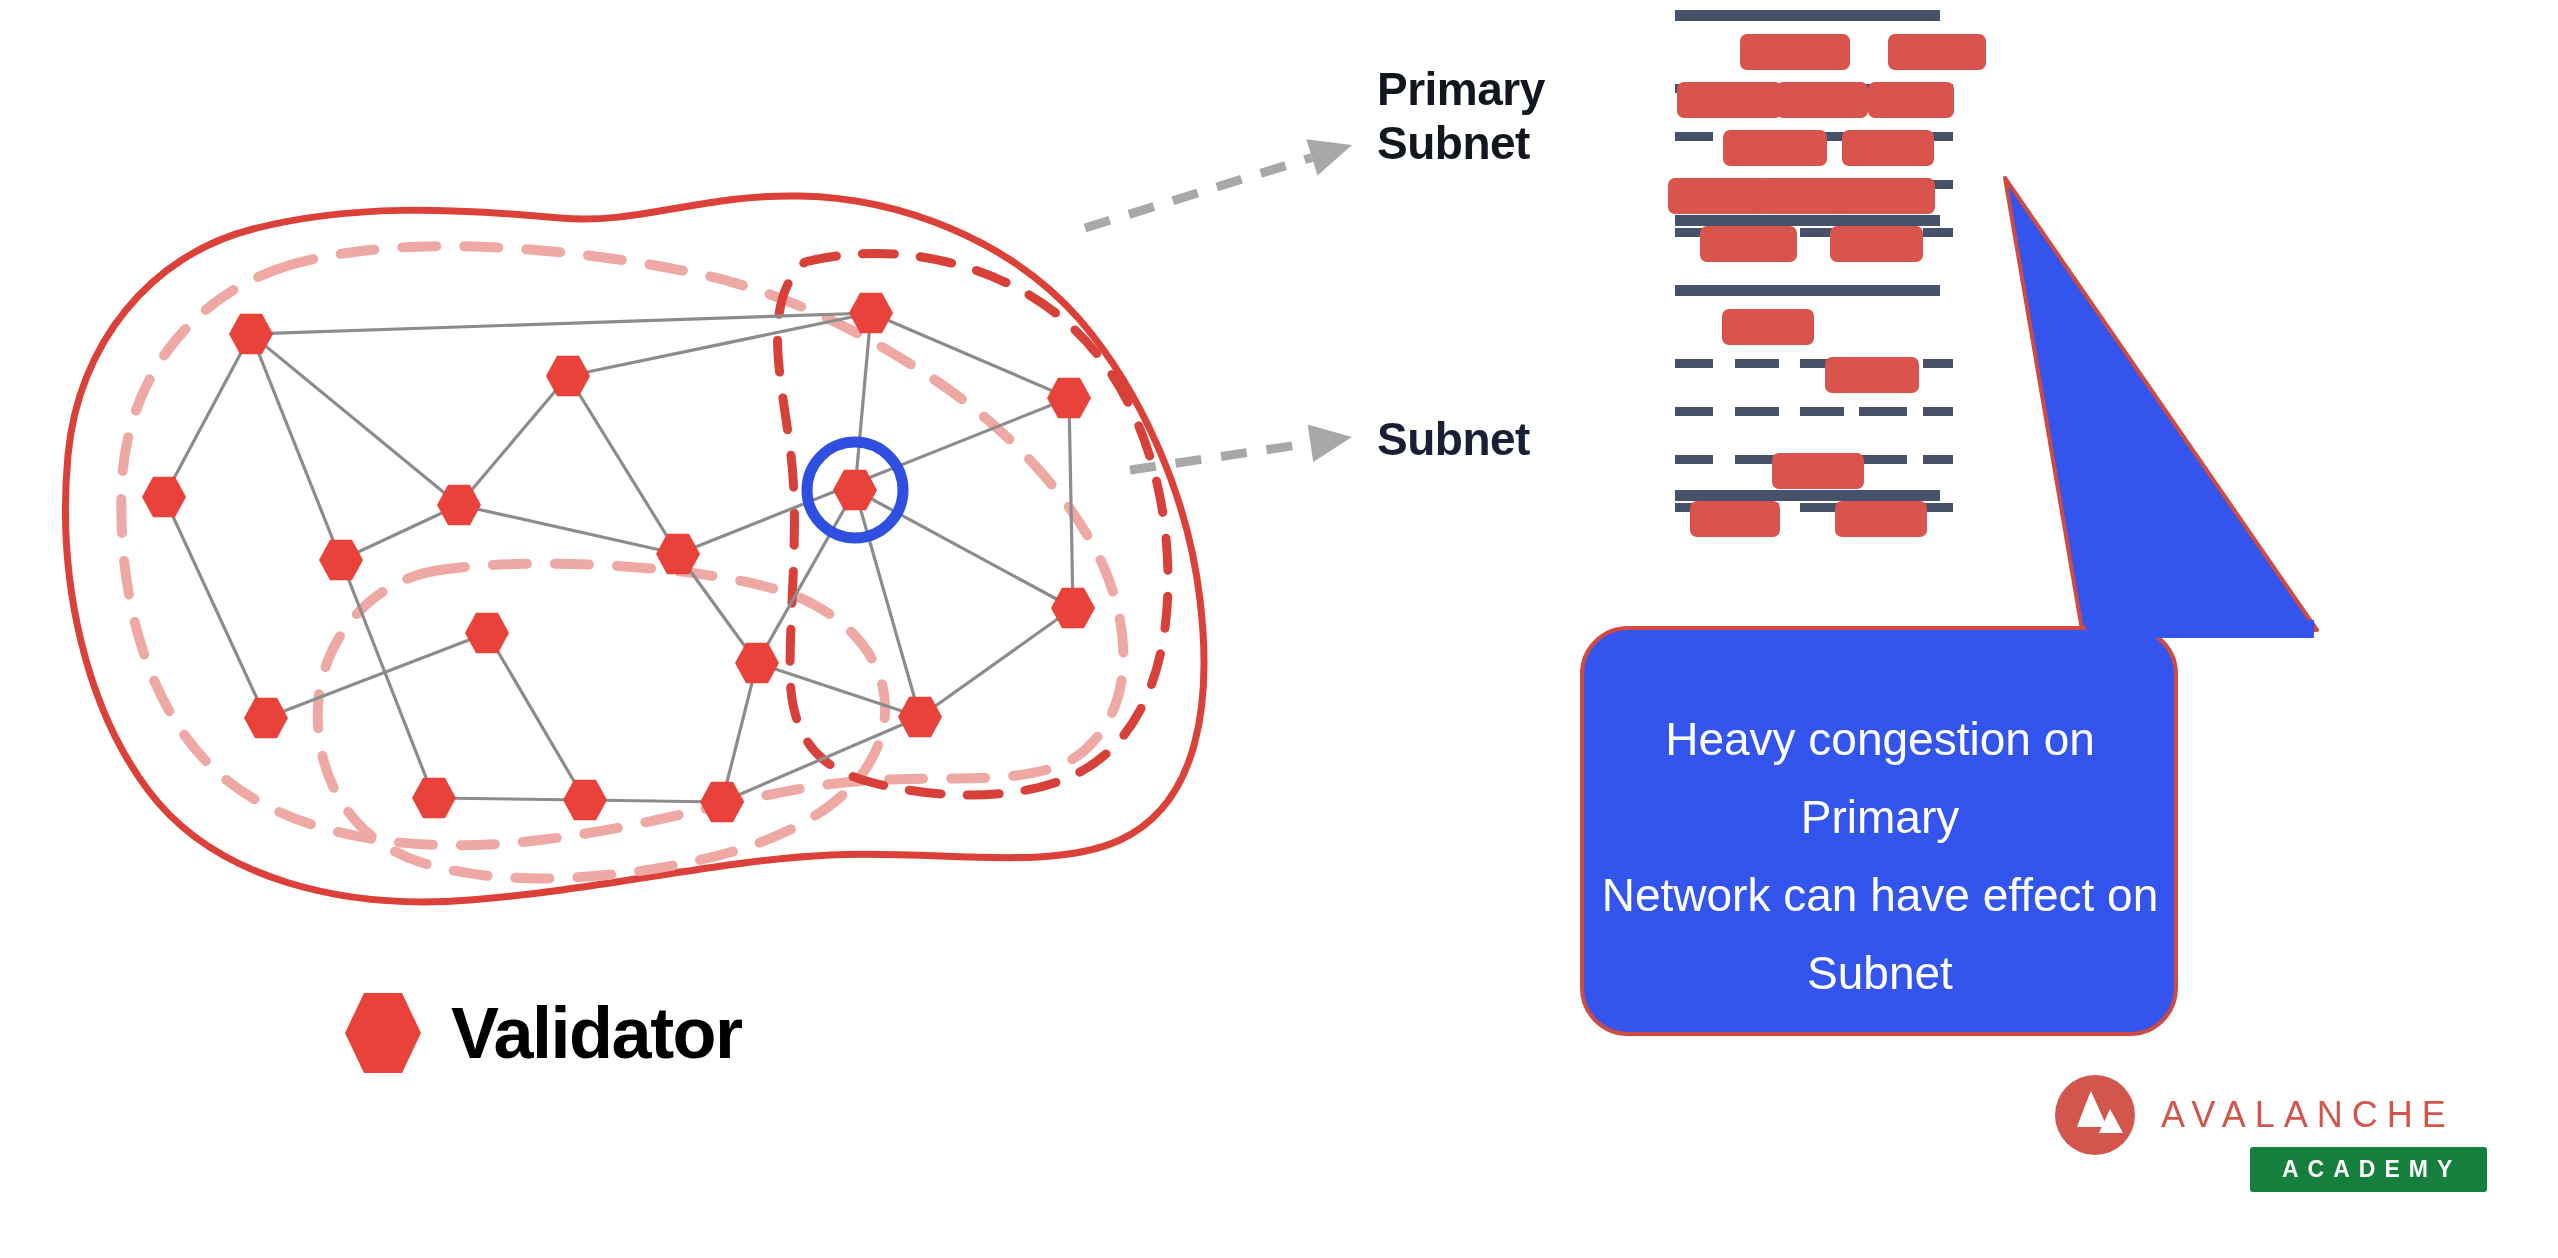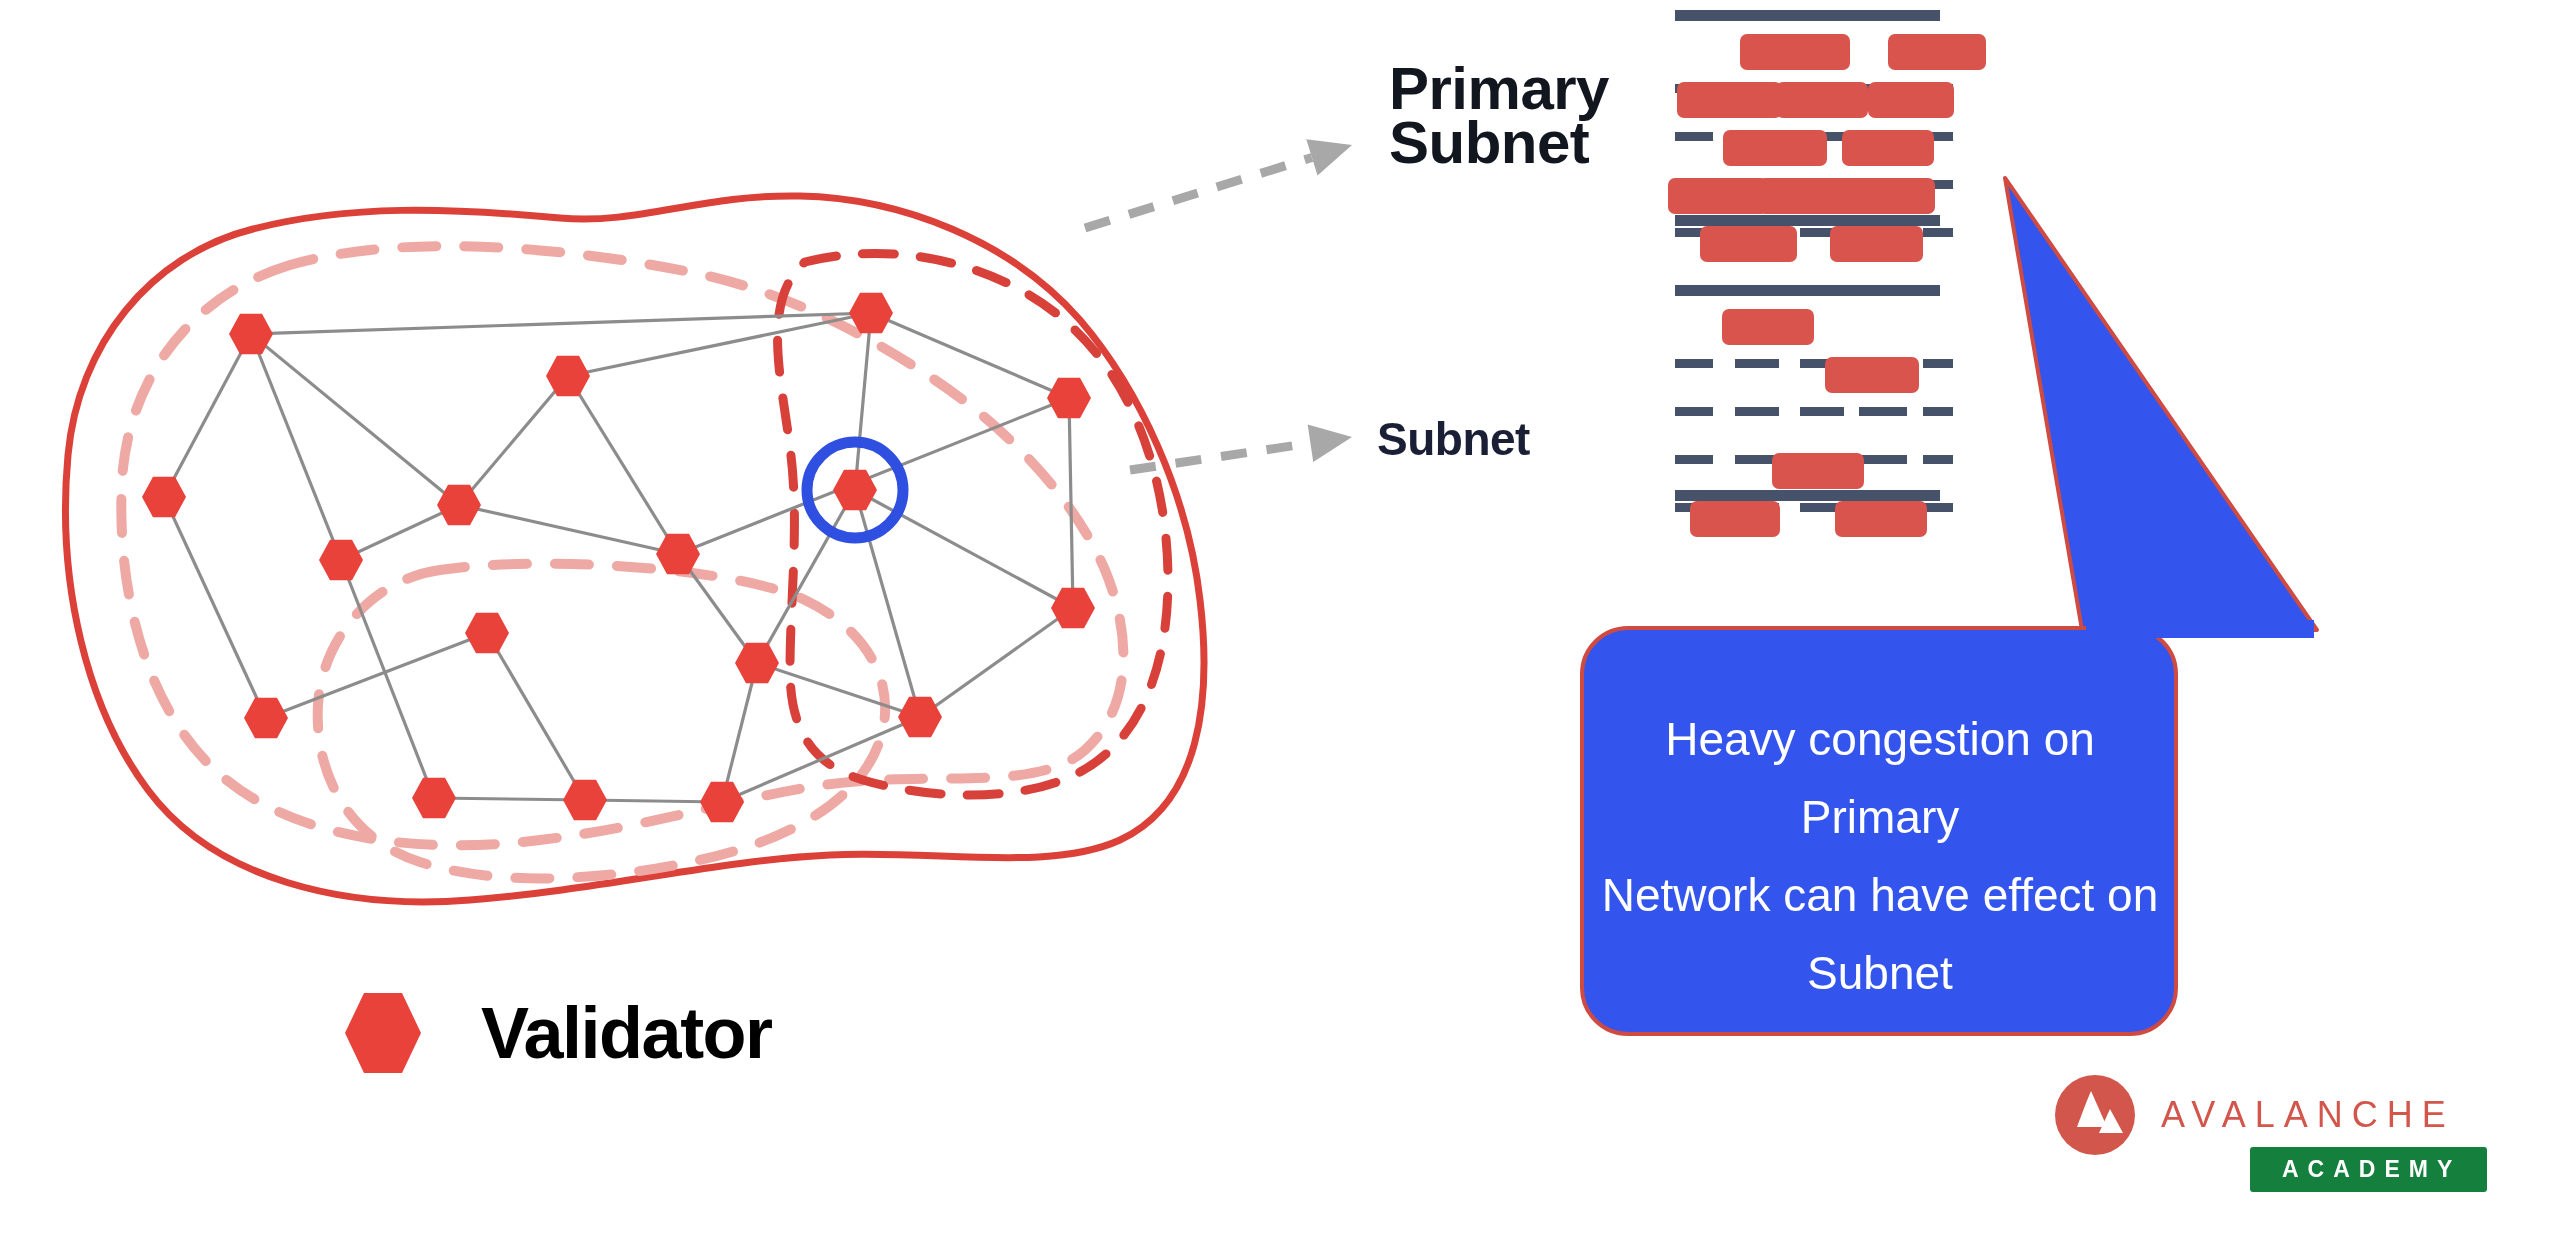--- a/index.html
+++ b/index.html
@@ -2,24 +2,24 @@
 <html><head>
 <meta charset="utf-8">
 <style>
   html,body{margin:0;padding:0;background:#ffffff;}
   body{width:2558px;height:1258px;position:relative;overflow:hidden;
        font-family:"Liberation Sans","DejaVu Sans",sans-serif;}
   .stage{position:absolute;inset:0;width:2558px;height:1258px;}
   svg.layer{position:absolute;left:0;top:0;width:2558px;height:1258px;overflow:visible;}
 
   .lbl{position:absolute;font-weight:bold;letter-spacing:-0.5px;}
-  #label-primary-network{left:1377px;top:62px;font-size:60px;line-height:54px;color:#12161f;margin-left:12px;}
+  #label-primary-network{left:1377px;top:62px;font-size:46px;line-height:54px;color:#12161f;}
   #label-subnet{left:1377px;top:412px;font-size:46px;line-height:54px;color:#1a1f36;}
 
-  #legend{position:absolute;left:345px;top:990px;display:flex;align-items:center;gap:60px;}
+  #legend{position:absolute;left:345px;top:990px;display:flex;align-items:center;gap:30px;}
   #legend-label{font-size:72px;font-weight:bold;color:#000000;letter-spacing:-1.5px;}
 
   #bubble-text{position:absolute;left:1600px;top:700px;width:560px;text-align:center;
       color:#ffffff;font-size:46px;line-height:78px;font-weight:400;}
 
   #brand{position:absolute;left:2055px;top:1075px;display:flex;align-items:center;gap:26px;}
   #brand-wordmark{font-size:36px;letter-spacing:9px;color:#D2564B;font-weight:400;}
   #brand-academy{position:absolute;left:2250px;top:1147px;background:#15803d;color:#fff;
       font-size:23px;letter-spacing:9px;font-weight:bold;padding:9px 26px 9px 32px;border-radius:3px;}
 </style>

